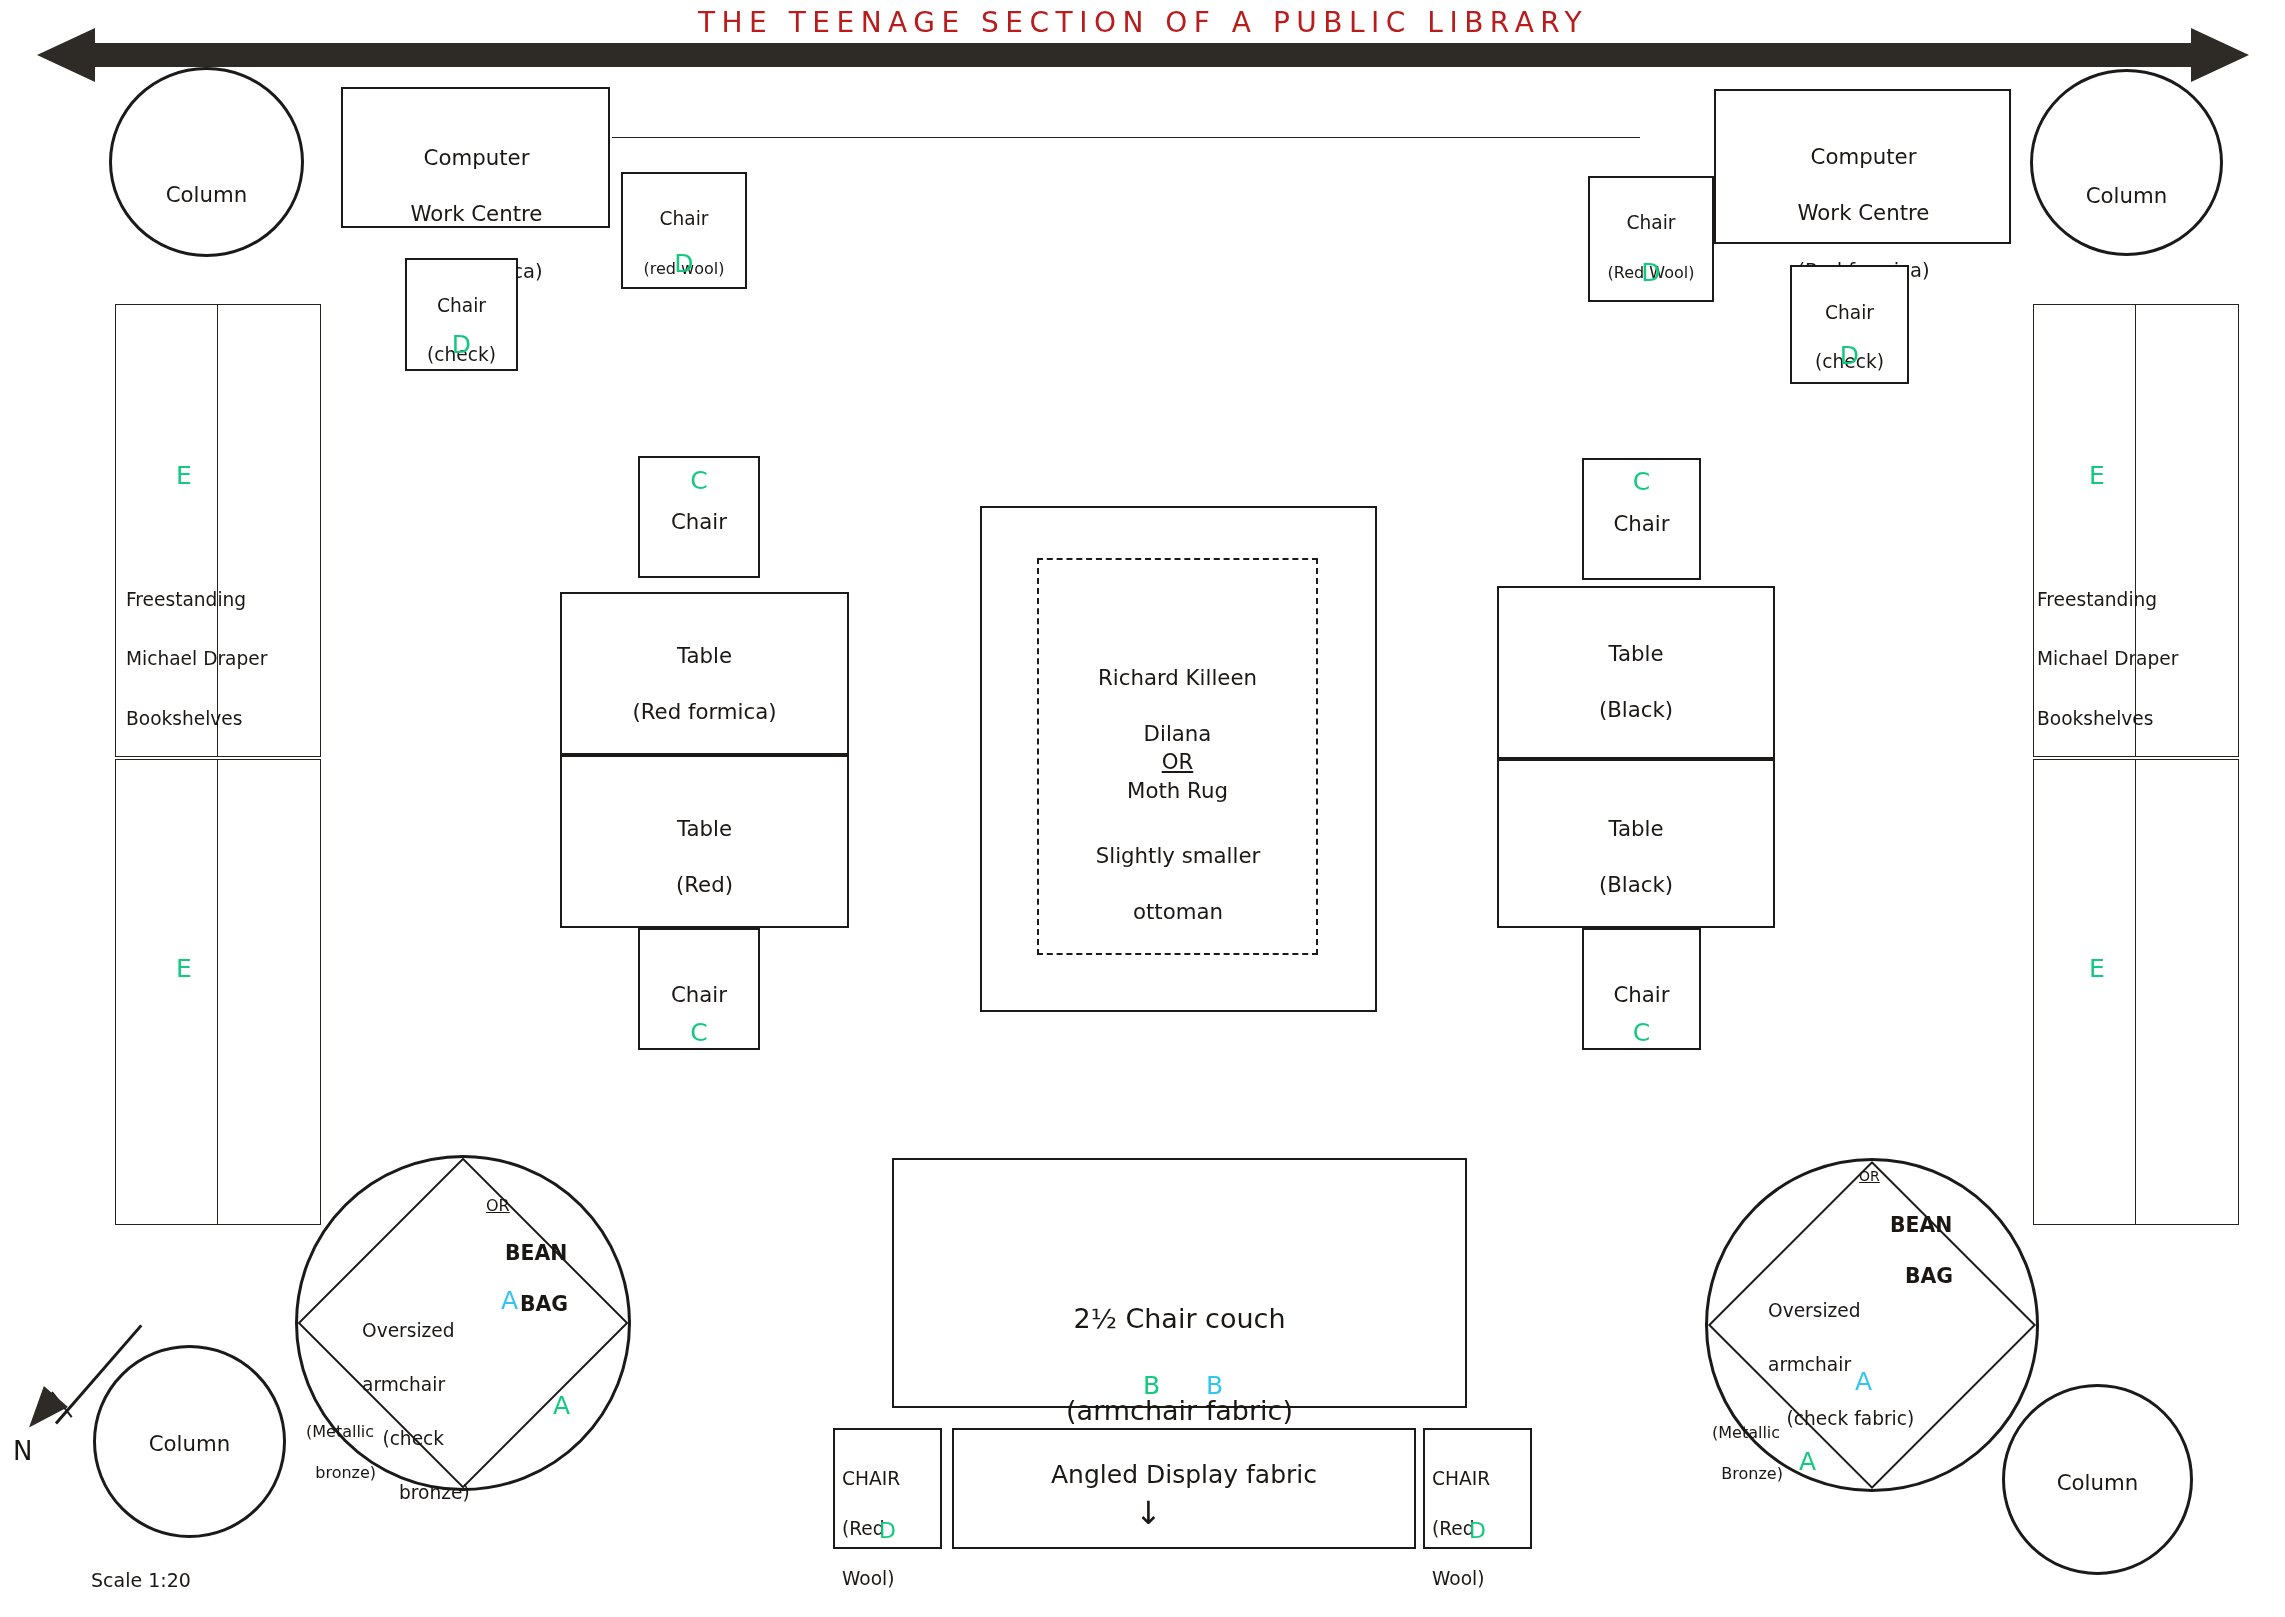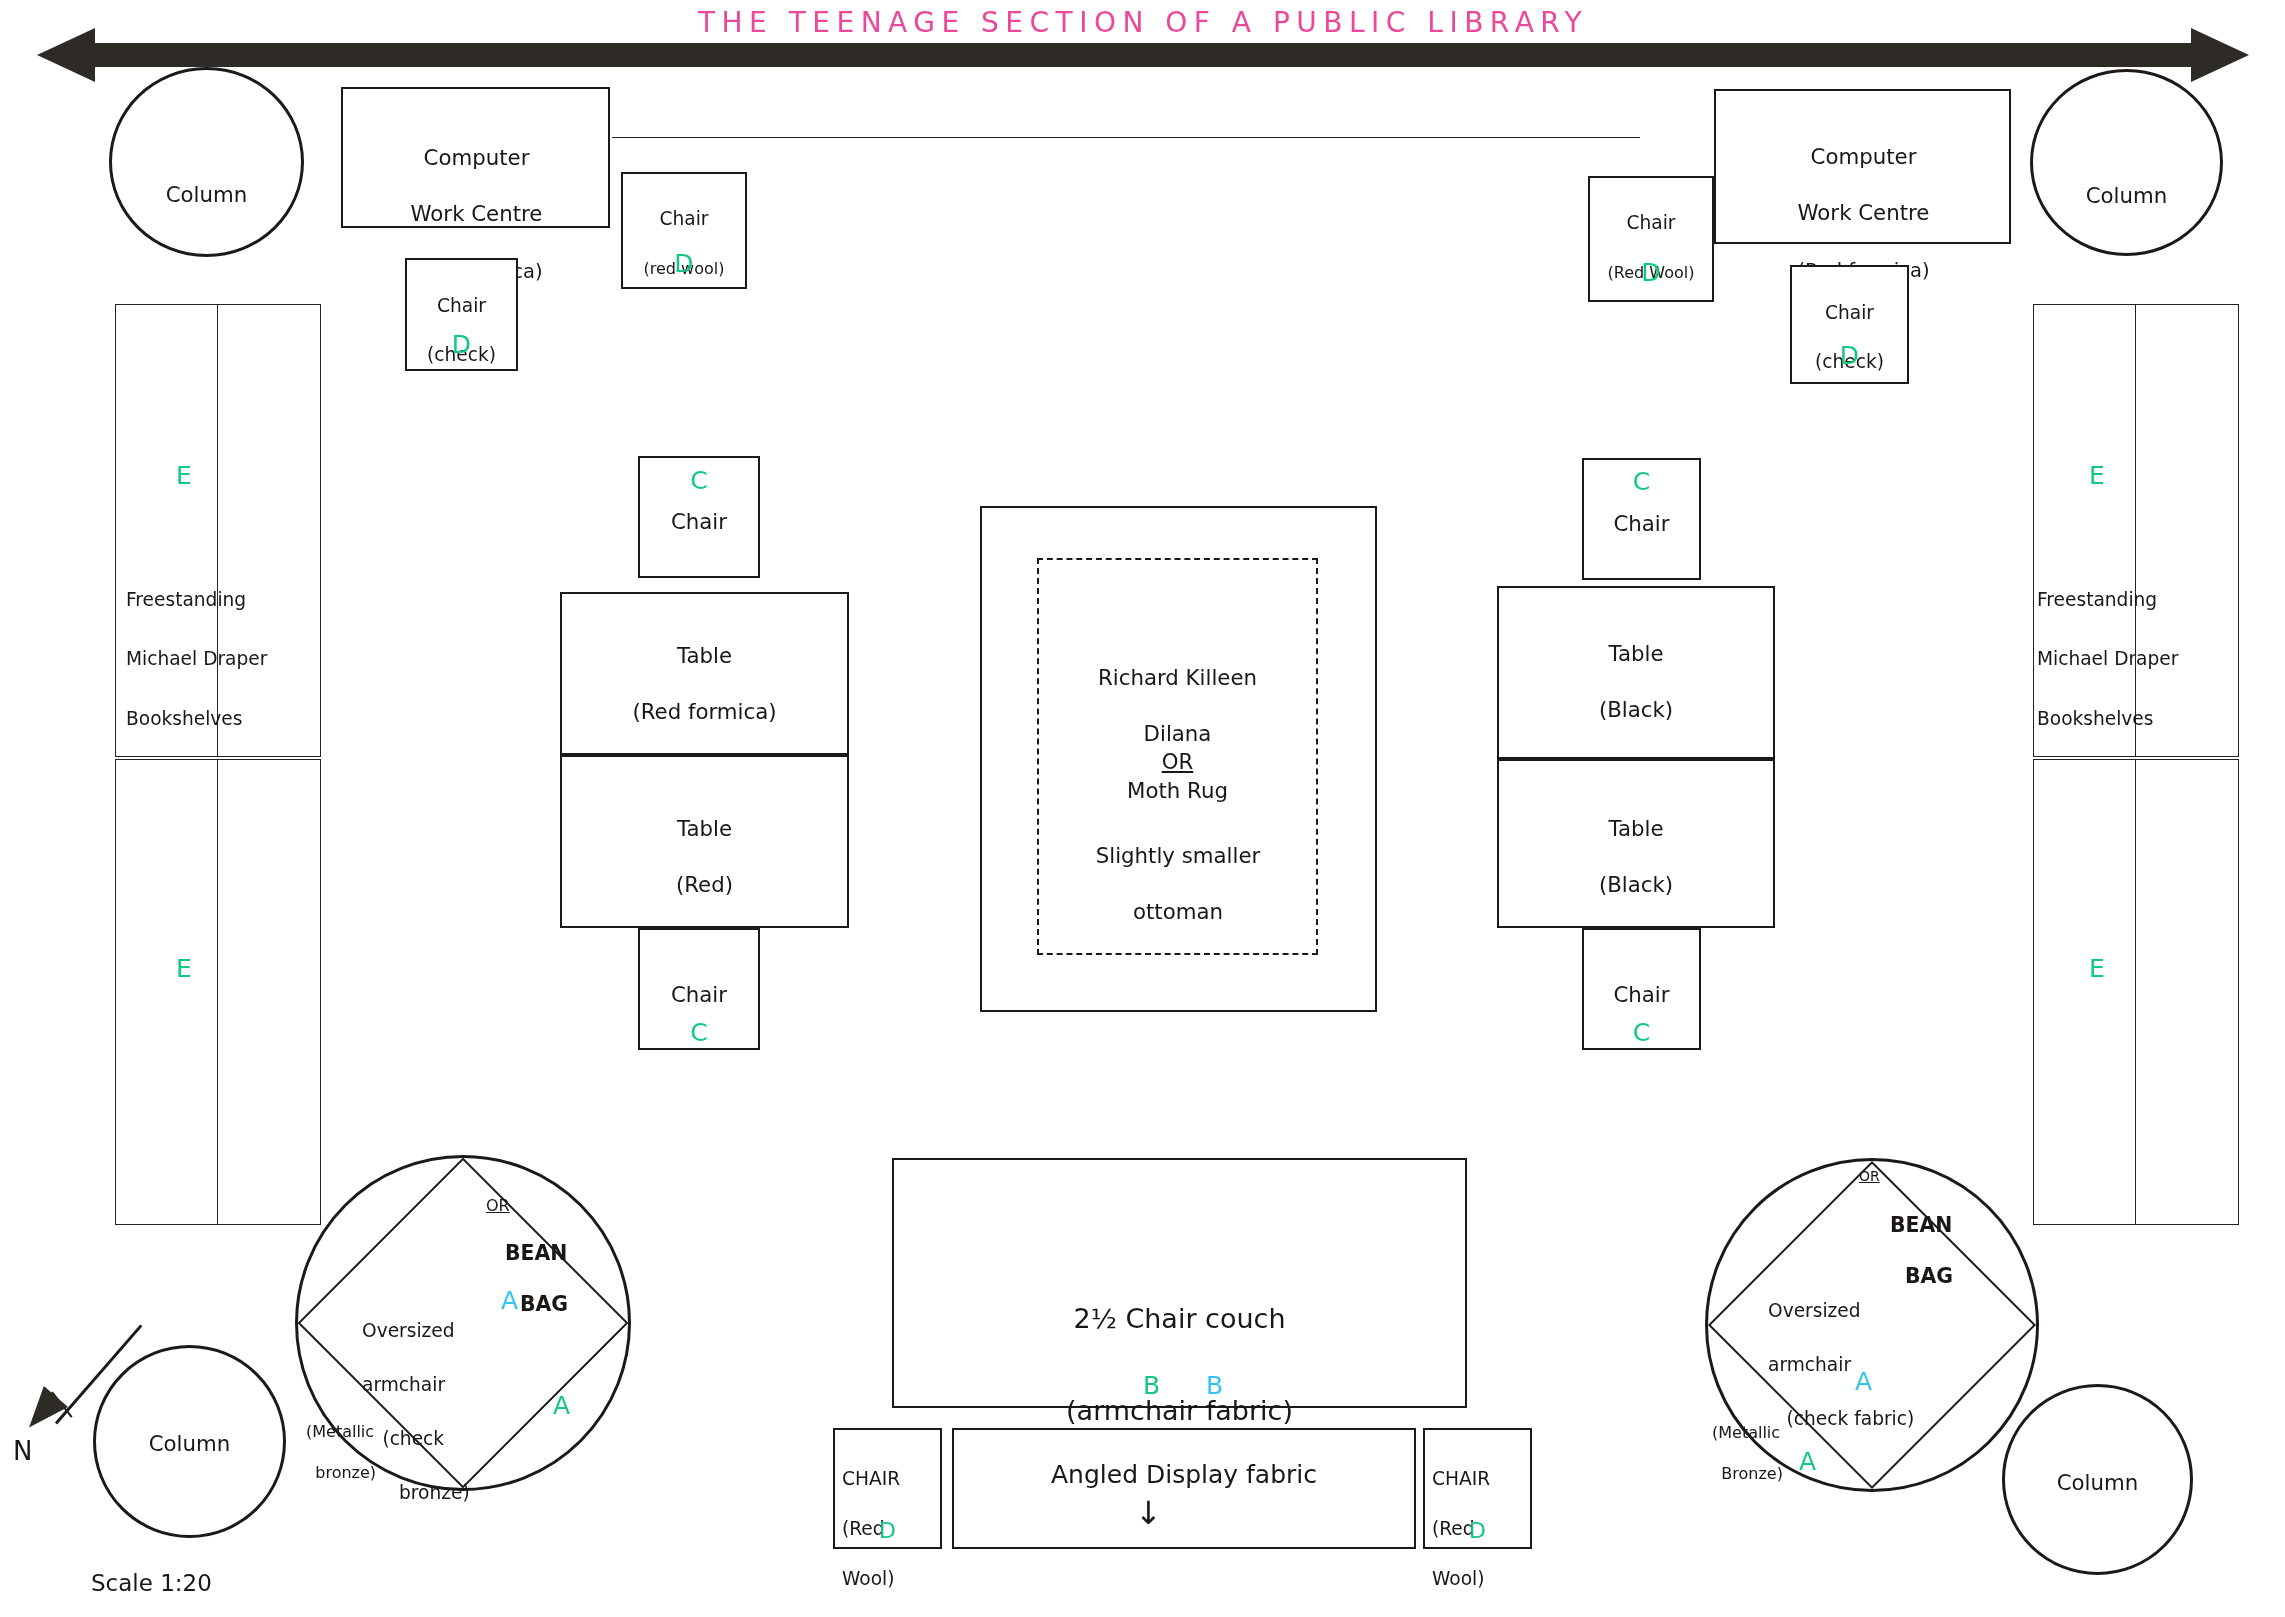--- a/index.html
+++ b/index.html
@@ -20,21 +20,21 @@
     width: 2286px; height: 1618px;
   }
 
   .title {
     position: absolute;
     left: 0; right: 0; top: 5.6px;
     text-align: center;
     font-size: 28px;
     letter-spacing: 6.5px;
     font-family: "DejaVu Sans", sans-serif;
-    color: #ec4899;
+    color: #b91c1c;
   }
 
   
   .wall {
     position: absolute;
     left: 88px; top: 43px;
     width: 2117px; height: 24px;
     background: #2e2a26;
   }
   .wall-arrow-l, .wall-arrow-r {
@@ -352,16 +352,16 @@
   <div class="lbl hand ctr" style="left:93px; top:1430px; width:193px;">Column</div>
 
   <div class="circle" style="left:2002px; top:1384px; width:191px; height:191px;"></div>
   <div class="lbl hand ctr" style="left:2002px; top:1469px; width:191px;">Column</div>
 
   <div class="north-line" style="left:56px; top:1422px; width:130px; transform: rotate(-49deg);"></div>
   <div class="north-tick" style="left:52px; top:1391px; width:32px; transform: rotate(52deg);"></div>
   <div class="north-head" style="left:22px; top:1396px; transform: rotate(-49deg);"></div>
   <div class="lbl" style="left:13px; top:1434px; font-size:26px;">N</div>
 
-  <div class="lbl" style="left:91px; top:1568px; font-size:23px;">Scale 1:20</div>
+  <div class="lbl" style="left:91px; top:1568px; font-size:19px;">Scale 1:20</div>
 
 </div>
 
 
 </body></html>

